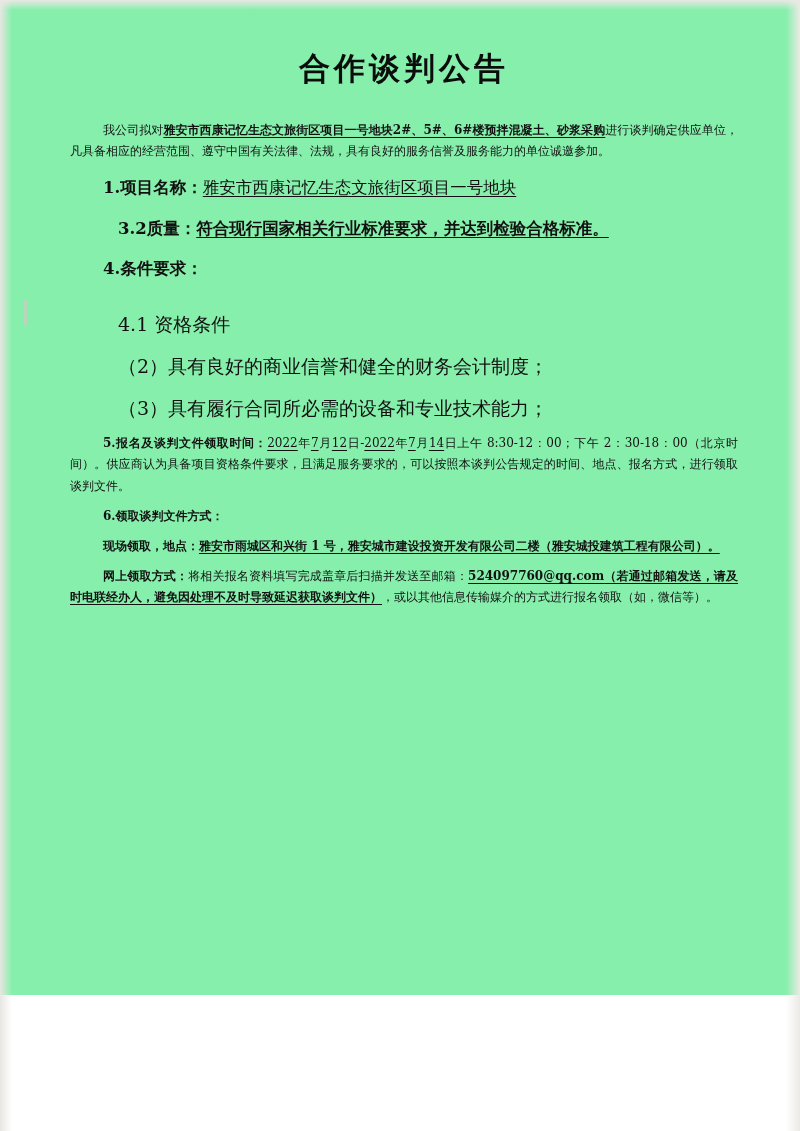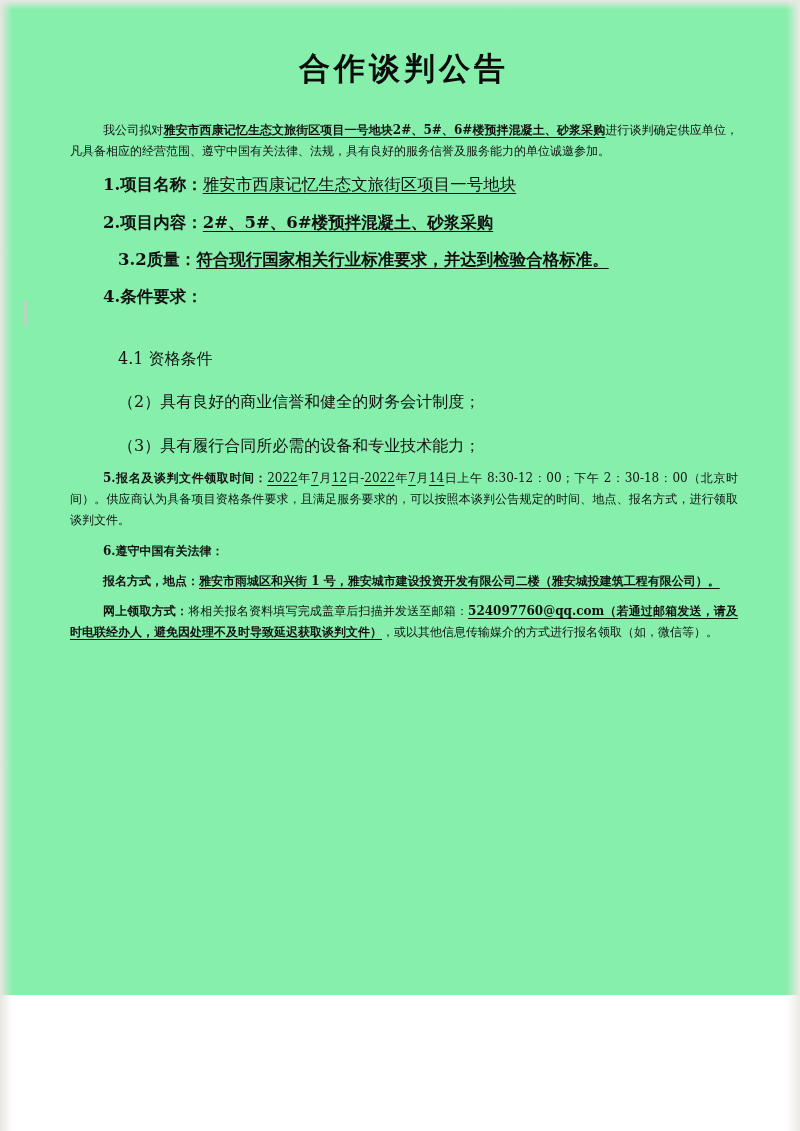--- a/index.html
+++ b/index.html
@@ -80,35 +80,35 @@
     color: #121212;
   }
 
   .u {
     text-decoration: underline;
     text-underline-offset: 3px;
   }
   .b { font-weight: bold; }
 
   .list-item {
-    margin: 0 0 9px 0;
+    margin: 12px 0 9px 0;
     padding-left: 33px;
     font-size: 16.5px;
     line-height: 1.72;
   }
   .list-item.lvl2 { padding-left: 48px; }
 
   .num { font-weight: bold; }
 
   .blank-gap { height: 8px; }
 
   .para-sub {
-    margin: 16px 0 9px 0;
+    margin: 8px 0 9px 0;
     padding-left: 48px;
-    font-size: 16px;
+    font-size: 19px;
     line-height: 1.72;
   }
 
   .flow {
     margin: 0 0 9px 0;
     font-size: 12px;
     line-height: 1.76;
     text-align: justify;
   }
   .flow.ind { text-indent: 33px; }
@@ -125,38 +125,37 @@
   <div class="scan-mark"></div>
 
   <div class="content">
 
     <h1 class="doc-title">合作谈判公告</h1>
 
     <p class="flow ind"><span>我公司拟对</span><span class="u b">雅安市西康记忆生态文旅街区项目一号地块</span><span class="u b">2#、5#、6#楼预拌混凝土、砂浆采购</span><span>进行谈判确定供应单位，凡具备相应的经营范围、遵守中国有关法律、法规，具有良好的服务信誉及服务能力的单位诚邀参加。</span></p>
 
     <div class="list-item"><span class="num">1.</span><span class="b">项目名称：</span><span class="u">雅安市西康记忆生态文旅街区项目一号地块</span></div>
 
-    <div class="list-item"><span class="num">2.</span><span class="b">项目内容：</span><span class="u b">2#、5#、6#楼预拌混凝土、砂浆采购</span></div>
 
 
 
     <div class="list-item lvl2"><span class="num">3.2</span><span class="b">质量：</span><span class="u b">符合现行国家相关行业标准要求，并达到检验合格标准。</span></div>
 
     <div class="list-item"><span class="num">4.</span><span class="b">条件要求：</span></div>
 
     <div class="blank-gap"></div>
 
     <div class="para-sub"><span>4.1</span>&nbsp;<span>资格条件</span></div>
 
     <div class="para-sub">（2）具有良好的商业信誉和健全的财务会计制度；</div>
     <div class="para-sub">（3）具有履行合同所必需的设备和专业技术能力；</div>
 
     <p class="flow ind"><span class="num">5.</span><span class="b">报名及谈判文件领取时间：</span><span class="u">2022</span>年<span class="u">7</span>月<span class="u">12</span>日-<span class="u">2022</span>年<span class="u">7</span>月<span class="u">14</span><span>日上午 8:30-12：00；</span><span>下午 2：30-18：00（北京时间）。</span><span>供应商认为具备项目资格条件要求，且满足服务要求的，可以按照本谈判公告规定的时间、地点、报名方式，进行领取谈判文件。</span></p>
 
-    <p class="flow ind"><span class="num">6.</span><span class="b">遵守中国有关法律：</span></p>
+    <p class="flow ind"><span class="num">6.</span><span class="b">领取谈判文件方式：</span></p>
 
-    <p class="flow ind"><span class="b">报名方式，地点：</span><span class="u b">雅安市雨城区和兴街 1 号，雅安城市建设投资开发有限公司二楼（雅安城投建筑工程有限公司）。</span></p>
+    <p class="flow ind"><span class="b">现场领取，地点：</span><span class="u b">雅安市雨城区和兴街 1 号，雅安城市建设投资开发有限公司二楼（雅安城投建筑工程有限公司）。</span></p>
 
     <p class="flow ind"><span class="b">网上领取方式：</span><span>将相关报名资料填写完成盖章后扫描并发送至邮箱：</span><span class="u b email">524097760@qq.com</span><span class="u b">（若通过邮箱发送，请及时电联经办人，避免因处理不及时导致延迟获取谈判文件）</span><span>，或以其他信息传输媒介的方式进行报名领取（如，微信等）。</span></p>
 
 
   </div>
 </div>
 
 </body></html>

